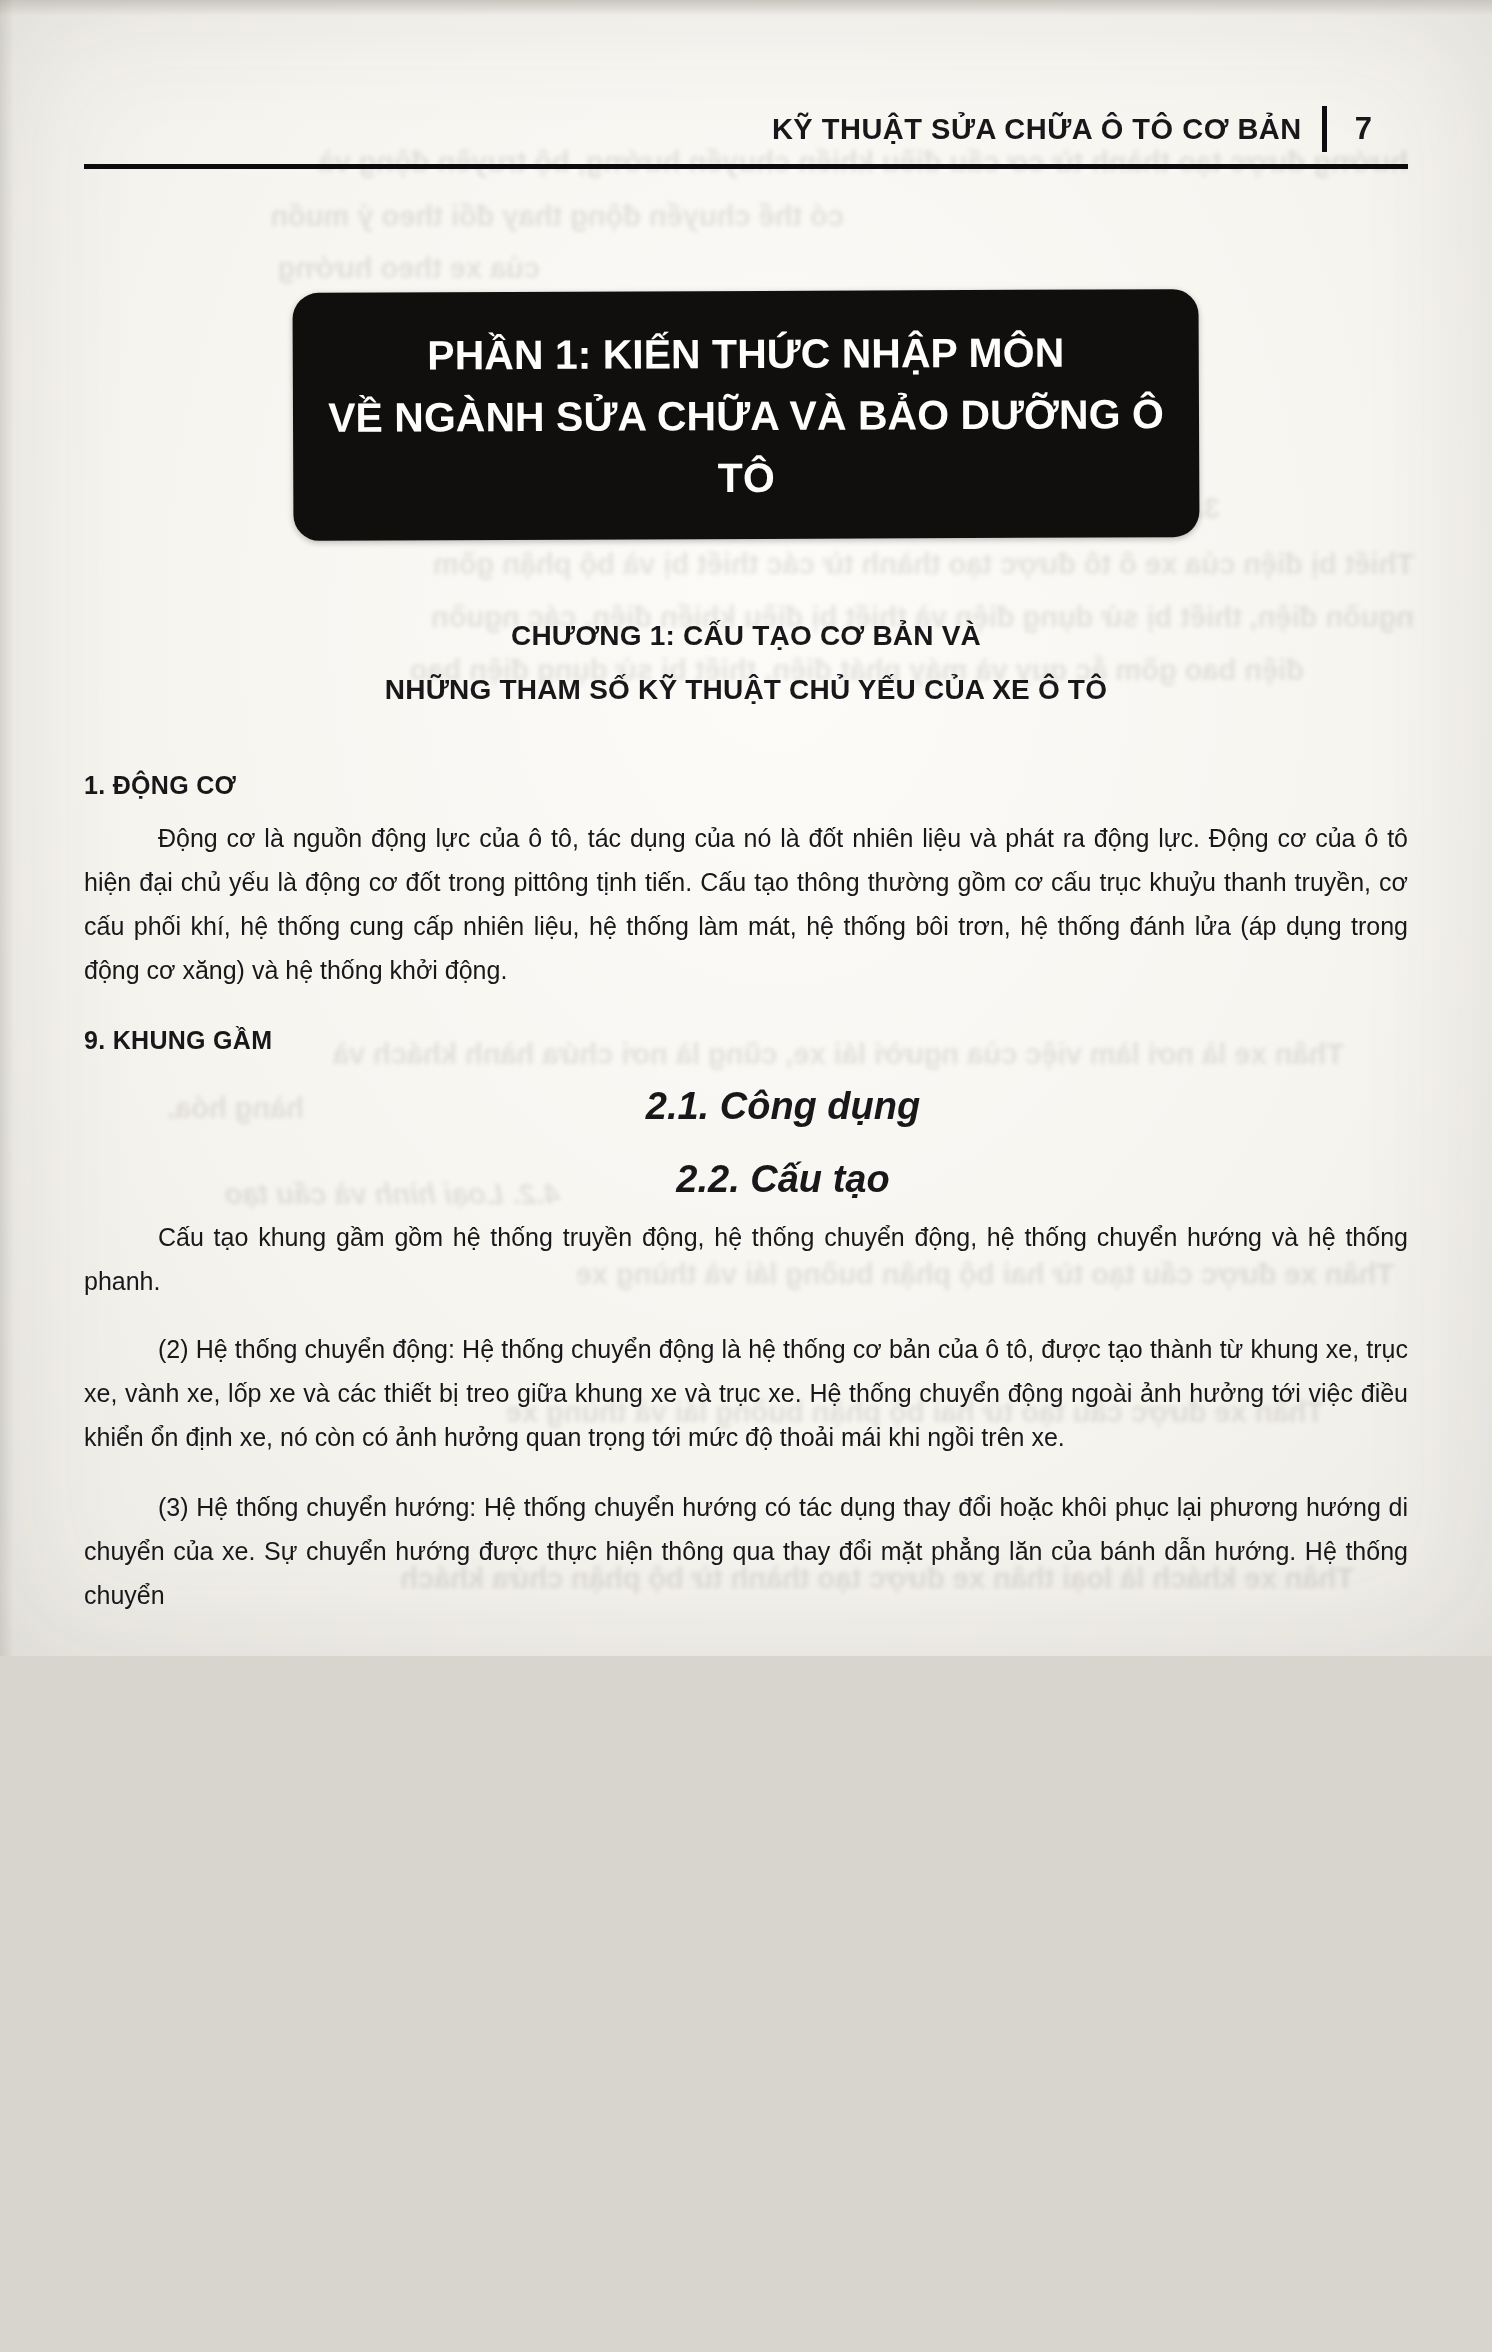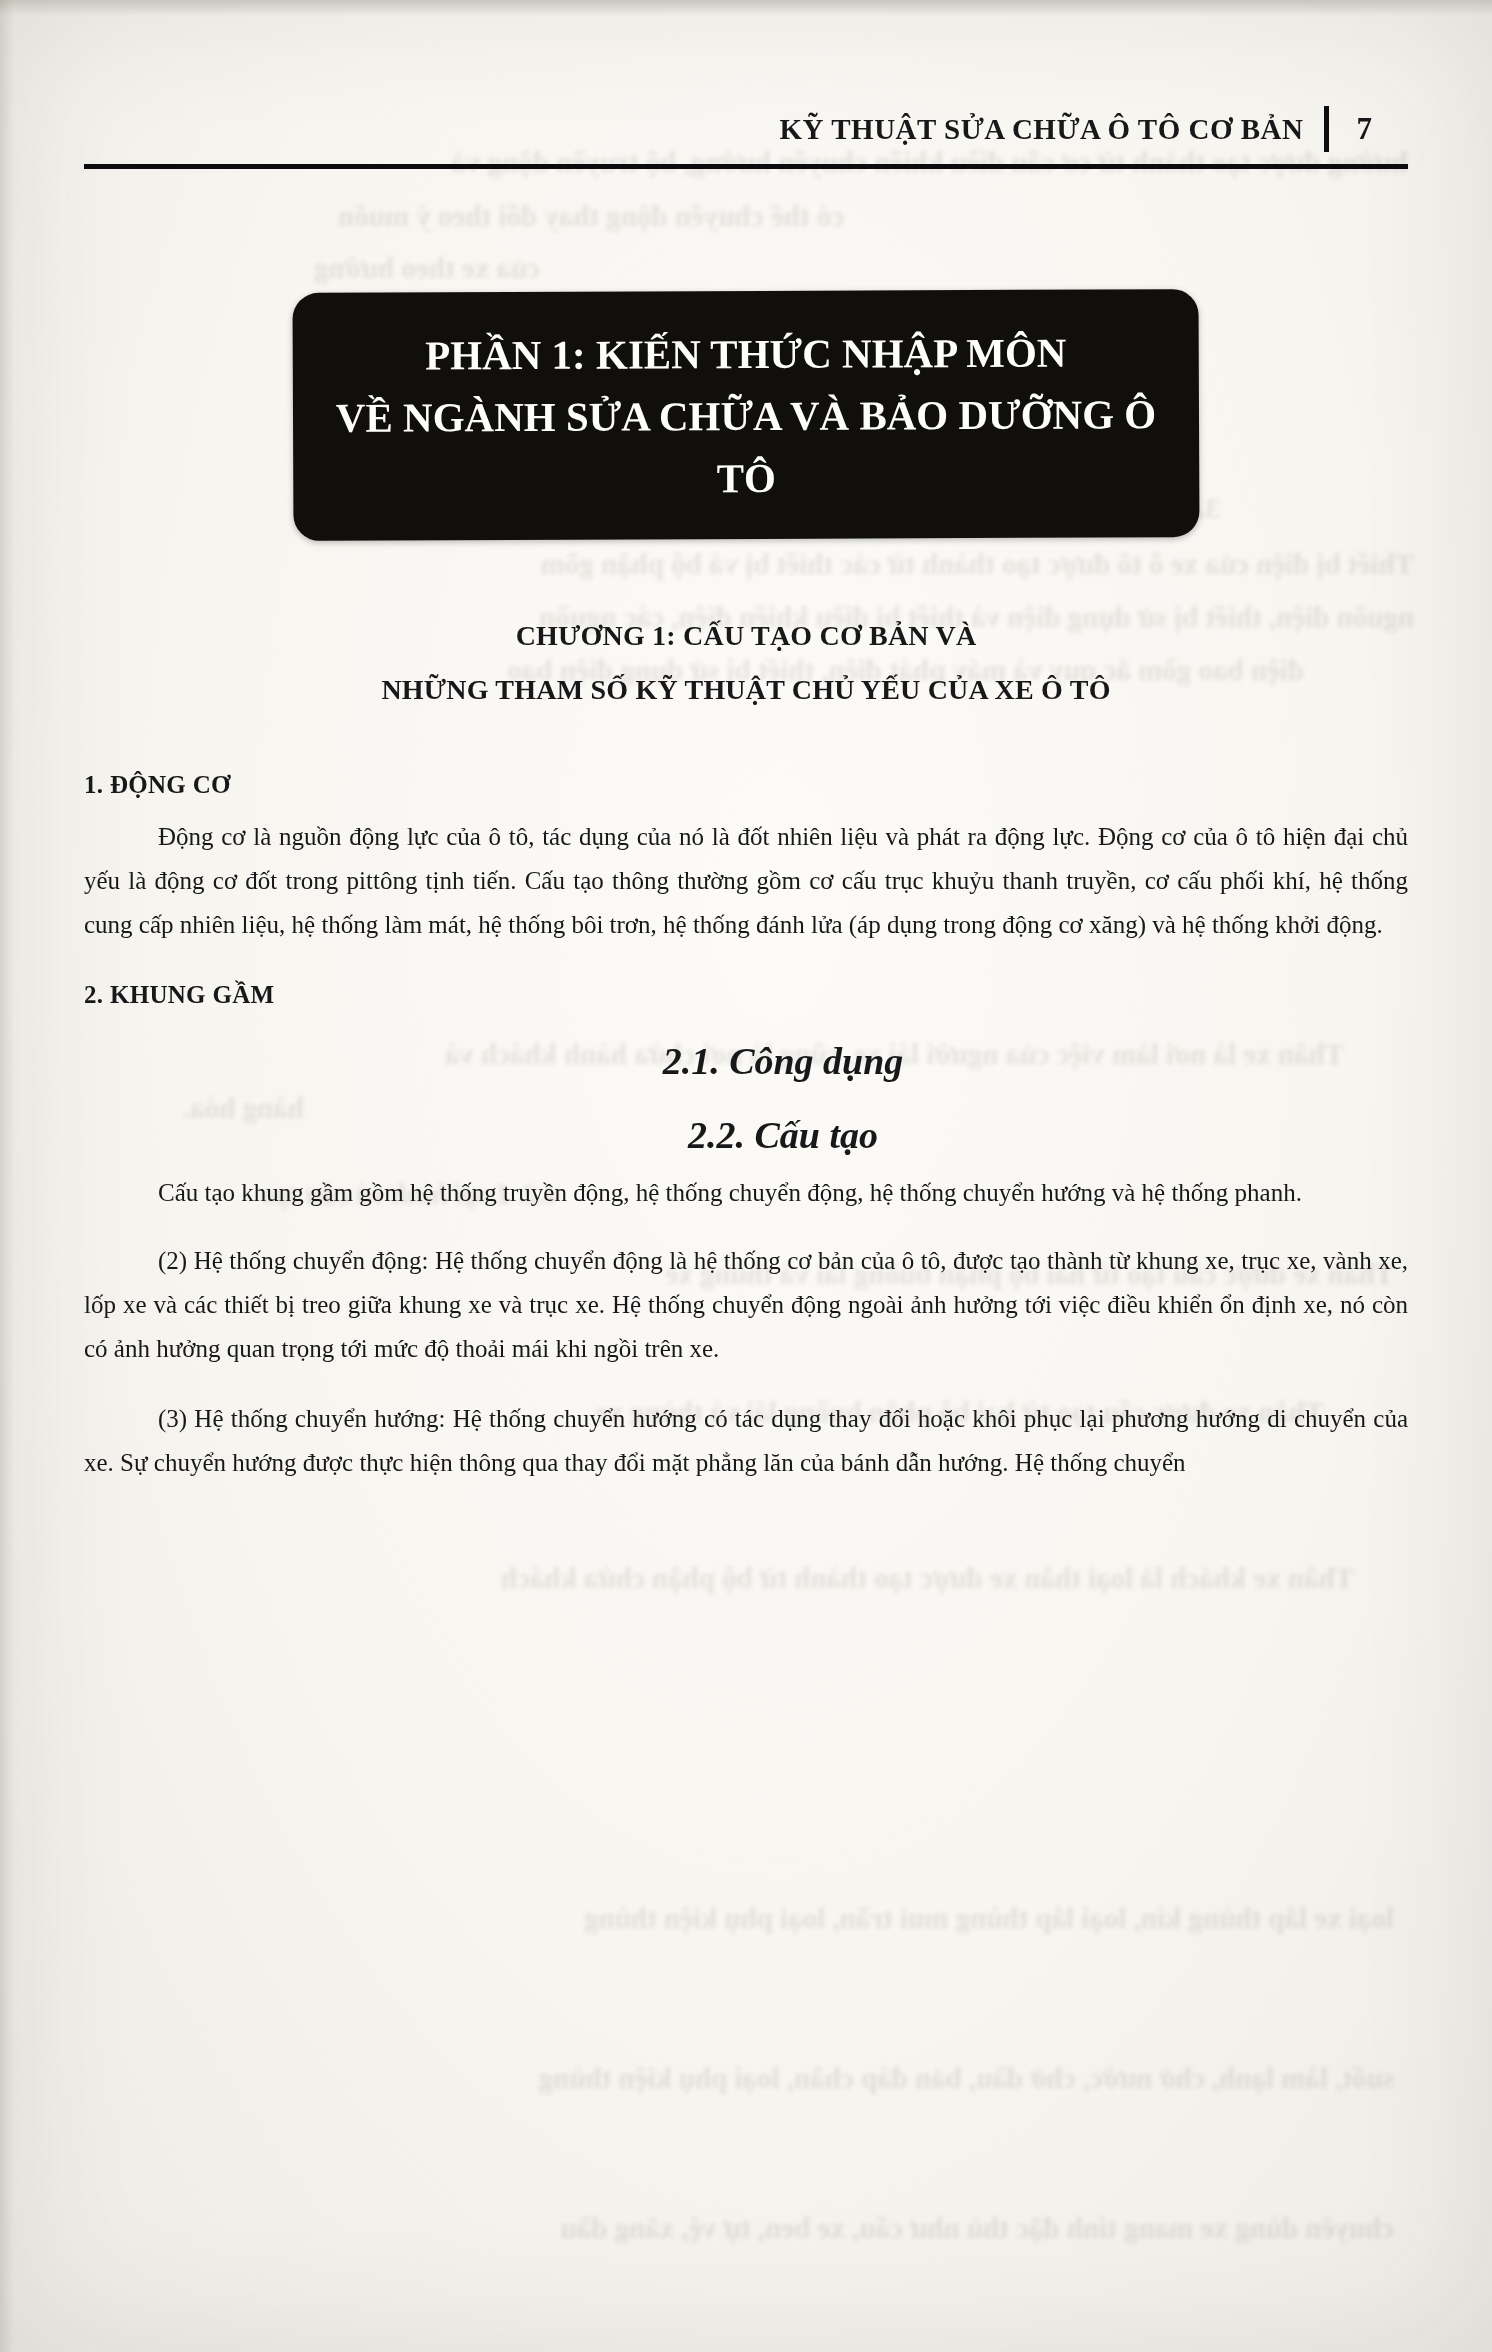--- a/index.html
+++ b/index.html
@@ -1,22 +1,22 @@
 <!DOCTYPE html>
 <html><head>
 <meta charset="utf-8">
 <style>
   html,body { margin:0; padding:0; background:#d8d5cf; }
   .page {
     position:relative;
-    width:1492px; height:2352px;
+    width:1492px; height:1656px;
     margin:0 auto;
     background: radial-gradient(ellipse at 52% 38%, #fcfbf8 0%, #f7f5f0 55%, #eceae4 100%);
     box-shadow: inset 0 0 140px rgba(60,55,45,0.10);
-    font-family:Liberation Serif, serif;
+    font-family:Liberation Sans, sans-serif;
     color:#18181a;
     overflow:hidden;
   }
   .scan-edge-top {
     position:absolute; top:0; left:0; width:100%; height:16px;
     background:linear-gradient(#c9c6bf, rgba(201,198,191,0));
     z-index:3;
   }
   .scan-edge-left {
     position:absolute; top:0; left:0; width:14px; height:100%;
@@ -163,21 +163,21 @@
     </div>
 
     <h1 class="chapter-title">
       <span>CHƯƠNG 1: CẤU TẠO CƠ BẢN VÀ</span><br>
       <span>NHỮNG THAM SỐ KỸ THUẬT CHỦ YẾU CỦA XE Ô TÔ</span>
     </h1>
 
     <h2 class="section-heading">1. ĐỘNG CƠ</h2>
     <p class="body-para">Động cơ là nguồn động lực của ô tô, tác dụng của nó là đốt nhiên liệu và phát ra động lực. Động cơ của ô tô hiện đại chủ yếu là động cơ đốt trong pittông tịnh tiến. Cấu tạo thông thường gồm cơ cấu trục khuỷu thanh truyền, cơ cấu phối khí, hệ thống cung cấp nhiên liệu, hệ thống làm mát, hệ thống bôi trơn, hệ thống đánh lửa (áp dụng trong động cơ xăng) và hệ thống khởi động.</p>
 
-    <h2 class="section-heading second">2. KHUNG GẦM</h2>
+    <h2 class="section-heading second">9. KHUNG GẦM</h2>
 
     <h3 class="subsection-heading">2.1. Công dụng</h3>
 
     <h3 class="subsection-heading">2.2. Cấu tạo</h3>
     <p class="body-para tight">Cấu tạo khung gầm gồm hệ thống truyền động, hệ thống chuyển động, hệ thống chuyển hướng và hệ thống phanh.</p>
     <p class="body-para">(2) Hệ thống chuyển động: Hệ thống chuyển động là hệ thống cơ bản của ô tô, được tạo thành từ khung xe, trục xe, vành xe, lốp xe và các thiết bị treo giữa khung xe và trục xe. Hệ thống chuyển động ngoài ảnh hưởng tới việc điều khiển ổn định xe, nó còn có ảnh hưởng quan trọng tới mức độ thoải mái khi ngồi trên xe.</p>
     <p class="body-para">(3) Hệ thống chuyển hướng: Hệ thống chuyển hướng có tác dụng thay đổi hoặc khôi phục lại phương hướng di chuyển của xe. Sự chuyển hướng được thực hiện thông qua thay đổi mặt phẳng lăn của bánh dẫn hướng. Hệ thống chuyển</p>
 
   </div>
 </div>

